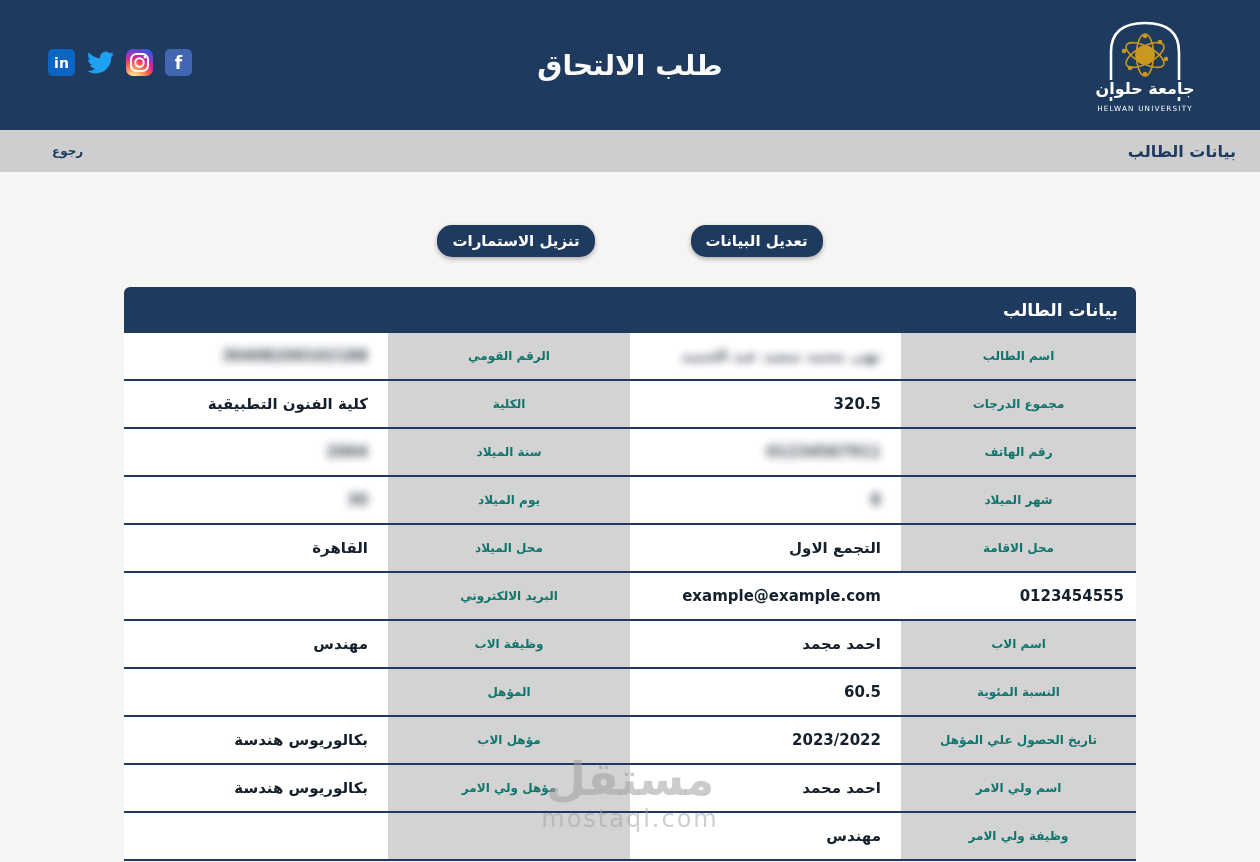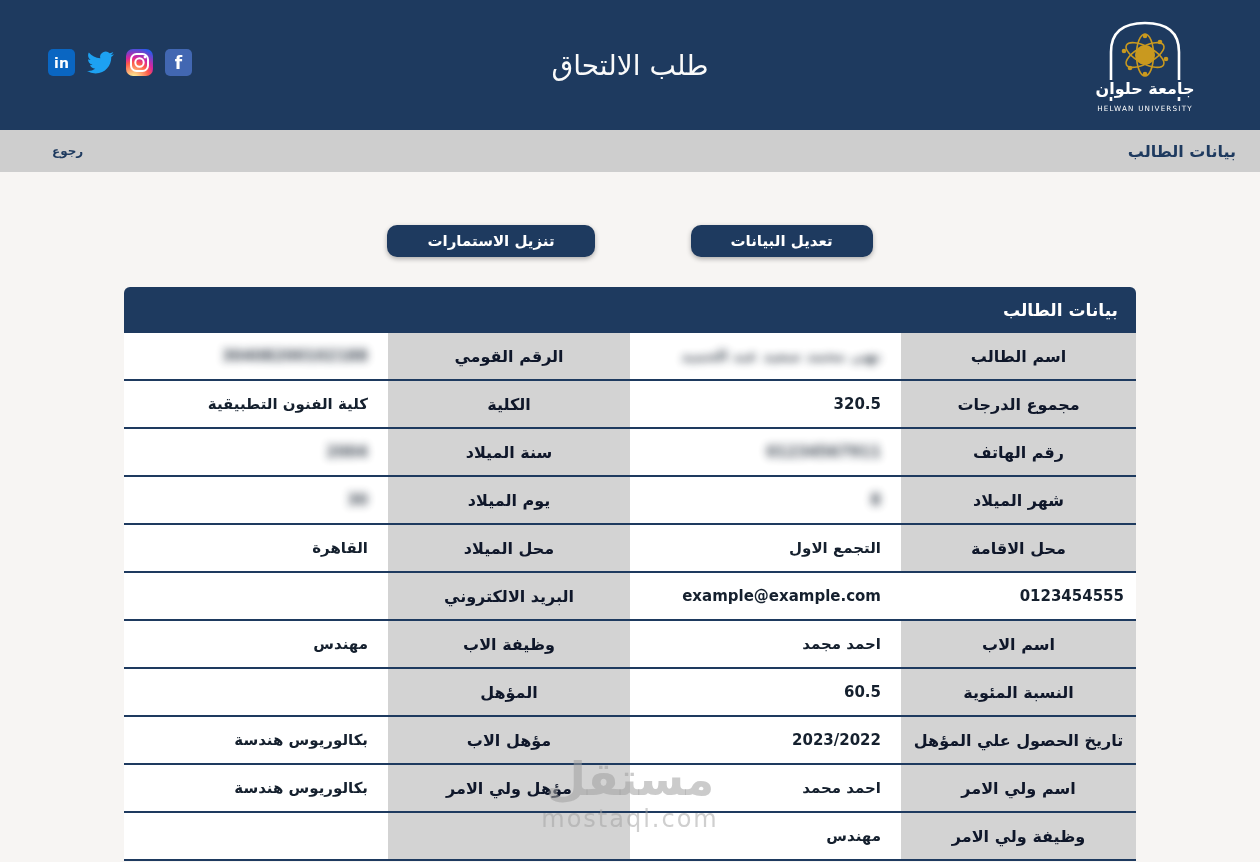--- a/index.html
+++ b/index.html
@@ -21,59 +21,59 @@
   }
   .icon-linkedin { background: #0a66c2; font-size: 14px; }
   .icon-facebook { background: #4267b2; font-size: 17px; }
   .icon-instagram {
     background: radial-gradient(circle at 28% 110%, #fdf497 0%, #fdf497 5%, #fd5949 45%, #d6249f 60%, #285aeb 90%);
     border-radius: 7px;
   }
   .icon-twitter { background: transparent; }
   .page-title {
     position: absolute; left: 50%; top: 50%; transform: translate(-50%, -50%);
-    color: #fafafa; font-size: 28px; font-weight: normal; white-space: nowrap;
+    color: #fafafa; font-size: 28px; font-weight: bold; white-space: nowrap;
   }
   .logo { position: absolute; right: 66px; top: 11px; width: 98px; height: 106px; }
   .logo text { font-family: "DejaVu Sans", sans-serif; }
 
   
   .navbar {
     height: 42px; background: #cecece;
     display: flex; align-items: center; justify-content: space-between;
     padding: 0 24px 0 52px;
     color: #1e3a5f; font-weight: bold;
   }
   .nav-title { font-size: 16px; }
   .back-link { font-size: 12px; cursor: pointer; }
 
   
   .actions { display: flex; justify-content: center; gap: 96px; margin-top: 53px; }
   .btn {
     background: #1e3a5f; color: #fff; font-family: inherit;
     font-size: 15px; font-weight: bold;
-    height: 32px; padding: 0 40px; border: none; border-radius: 10px;
+    height: 32px; padding: 0 15px; border: none; border-radius: 15px;
     box-shadow: 0 2px 5px rgba(0,0,0,.3); cursor: pointer;
   }
 
   
   .table-wrap { width: 1012px; margin: 30px auto 0; }
   .table-title {
     background: #1e3a5f; color: #fff; height: 46px; line-height: 46px;
     padding-right: 18px; font-size: 17px; font-weight: bold;
     border-radius: 6px 6px 0 0;
   }
   .trow {
     display: grid; grid-template-columns: 243px 263px 250px 256px;
     height: 48px; background: #fff; border-bottom: 2px solid #1e3a5f;
   }
   .cell { display: flex; align-items: center; overflow: hidden; }
   .cell.label {
     background: #d3d3d3; justify-content: center;
-    font-weight: bold; font-size: 16px; color: #0f172a; text-align: center; margin-left: 8px;
+    font-weight: bold; font-size: 12px; color: #0f766e; text-align: center; margin-left: 8px;
   }
   .cell.value {
     padding: 0 12px; justify-content: flex-start;
     font-weight: bold; font-size: 15px; color: #15202e;
   }
   .cell.value span { unicode-bidi: plaintext; }
   .blurred { filter: blur(4px); opacity: .8; }
 
   
   .watermark {

